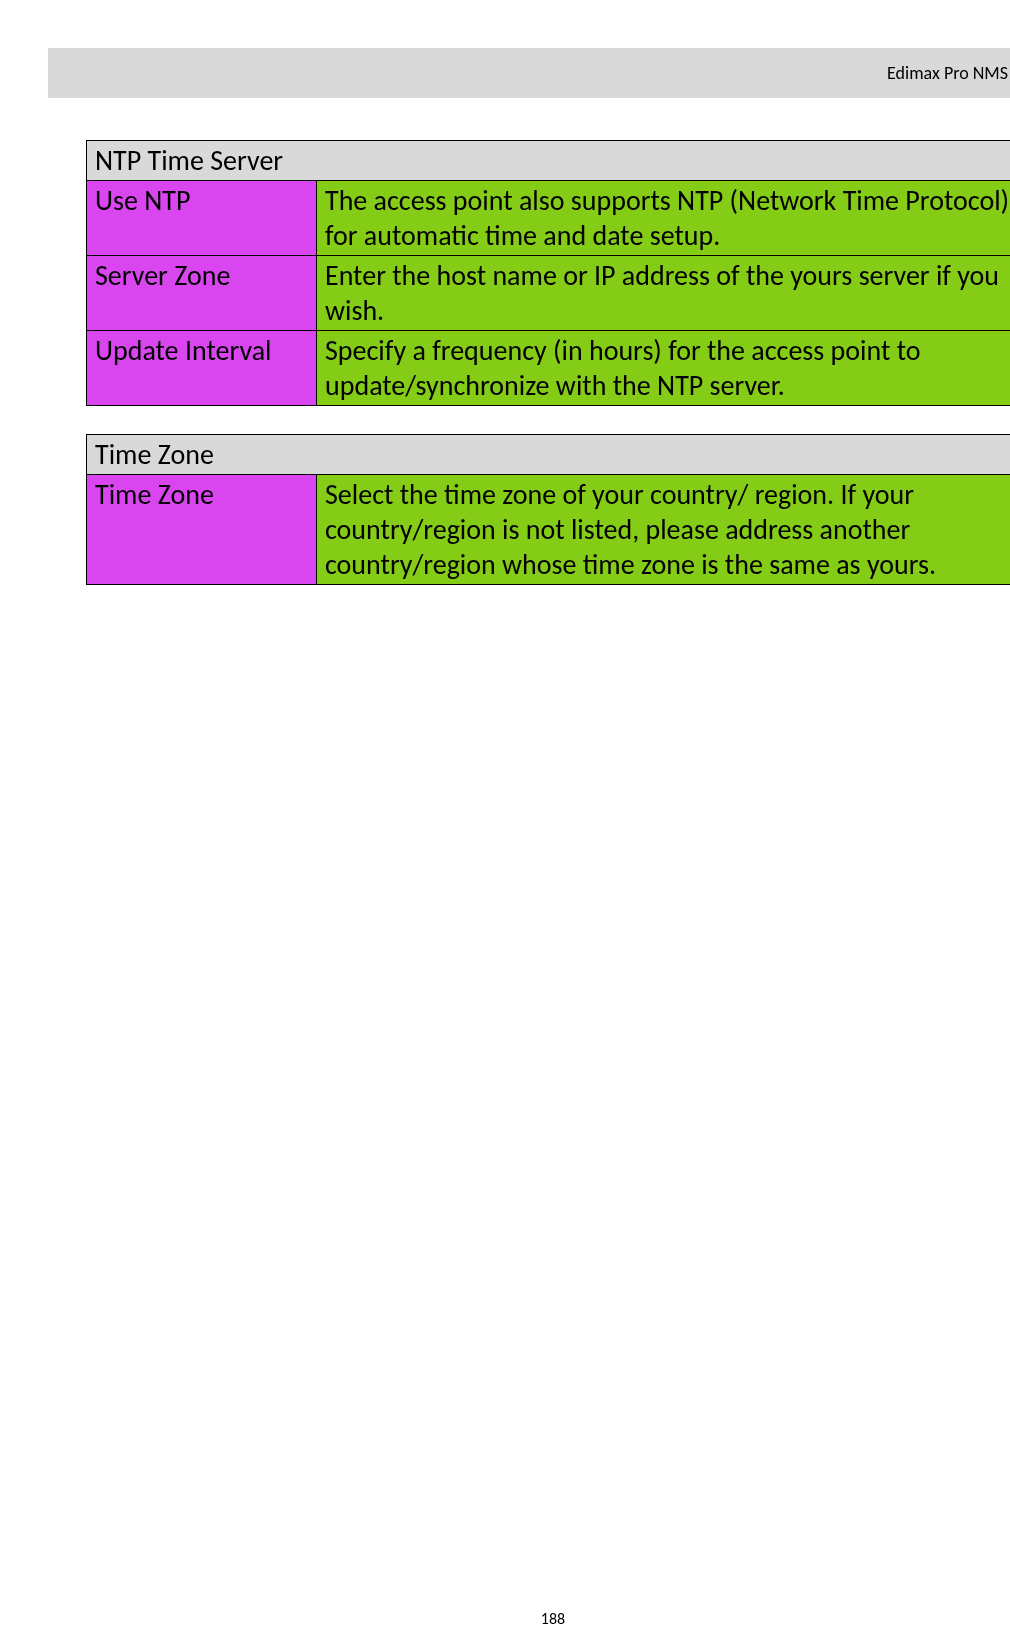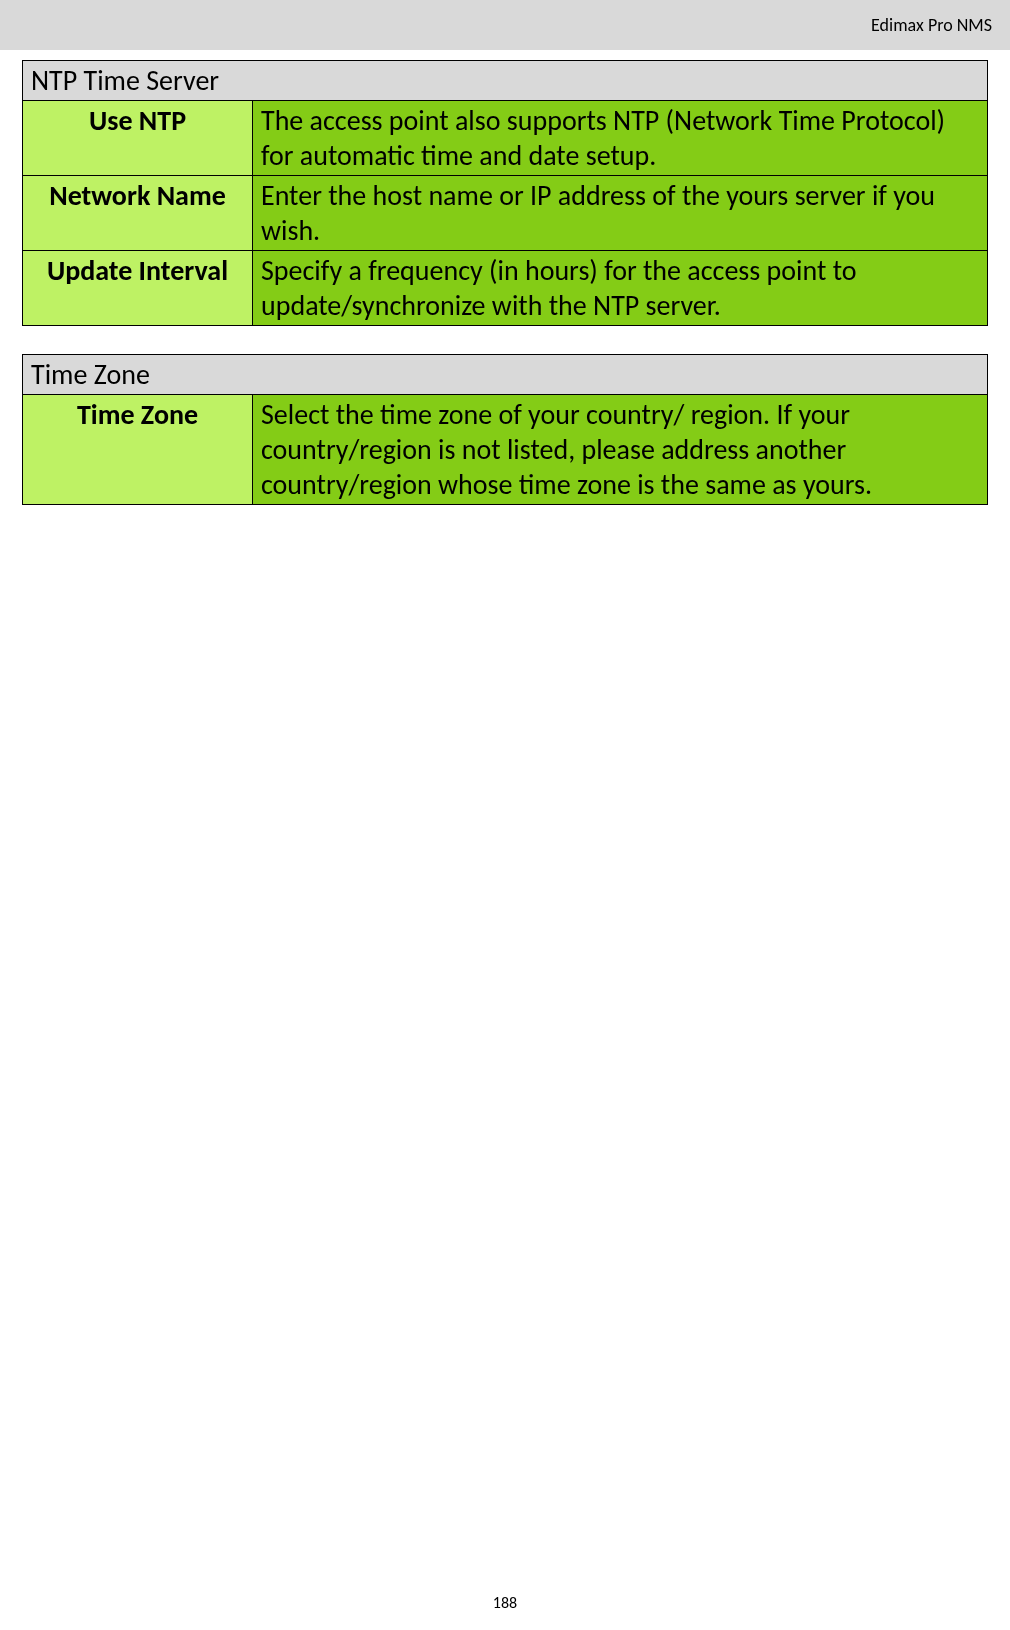--- a/index.html
+++ b/index.html
@@ -1,15 +1,15 @@
 <!DOCTYPE html>
 <html><head>
 <meta charset="utf-8">
 <style>
-  * { box-sizing: border-box; margin: 0; padding: 0; }
+  * { box-sizing: border-box; margin: 16px; padding: 0; }
   body {
     font-family: Calibri, "Segoe UI", Arial, sans-serif;
     background: #fff;
     width: 1010px;
     height: 1630px;
     position: relative;
   }
   .top-bar {
     width: 100%;
     height: 50px;
@@ -40,24 +40,23 @@
     border: 1.5px solid #000;
   }
   td {
     border: 1.5px solid #000;
     font-size: 28px;
     padding: 2px 8px;
     vertical-align: top;
     line-height: 1.25;
   }
   td.label {
-    background: #bef264;
-    font-weight: 700;
+    background: #d946ef;
+    font-weight: 400;
     width: 230px;
-    text-align: center;
   }
   td.value {
     background: #84cc16;
     font-weight: 400;
   }
   .page-number {
     position: absolute;
     bottom: 18px;
     width: 100%;
     text-align: center;
@@ -80,21 +79,21 @@
       </colgroup>
     <tbody>
         <tr>
       <th class="section-header" colspan="2">NTP Time Server</th>
     </tr>
     <tr>
       <td class="label">Use NTP</td>
       <td class="value">The access point also supports NTP (Network Time Protocol) for automatic time and date setup.</td>
     </tr>
     <tr>
-      <td class="label">Network Name</td>
+      <td class="label">Server Zone</td>
       <td class="value">Enter the host name or IP address of the yours server if you wish.</td>
     </tr>
     <tr>
       <td class="label">Update Interval</td>
       <td class="value">Specify a frequency (in hours) for the access point to update/synchronize with the NTP server.</td>
     </tr>
   </tbody>
     </table>
 
   <table>

